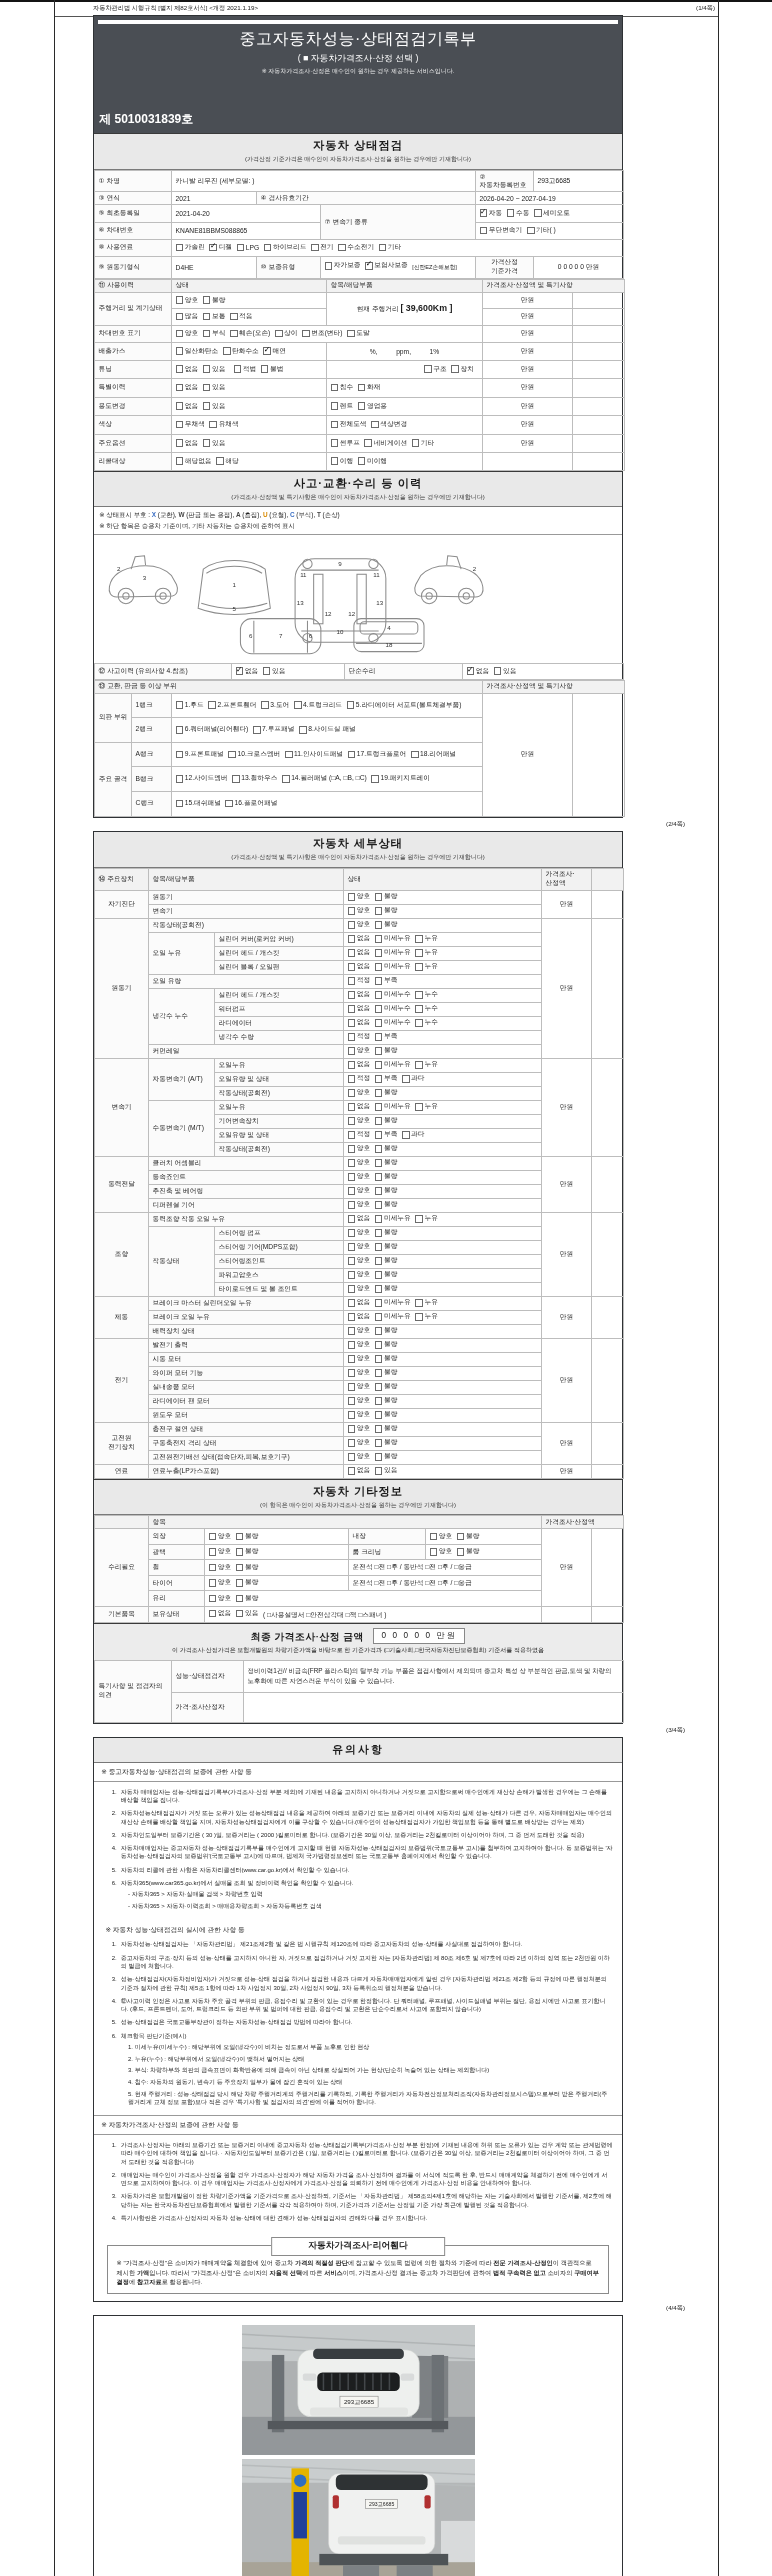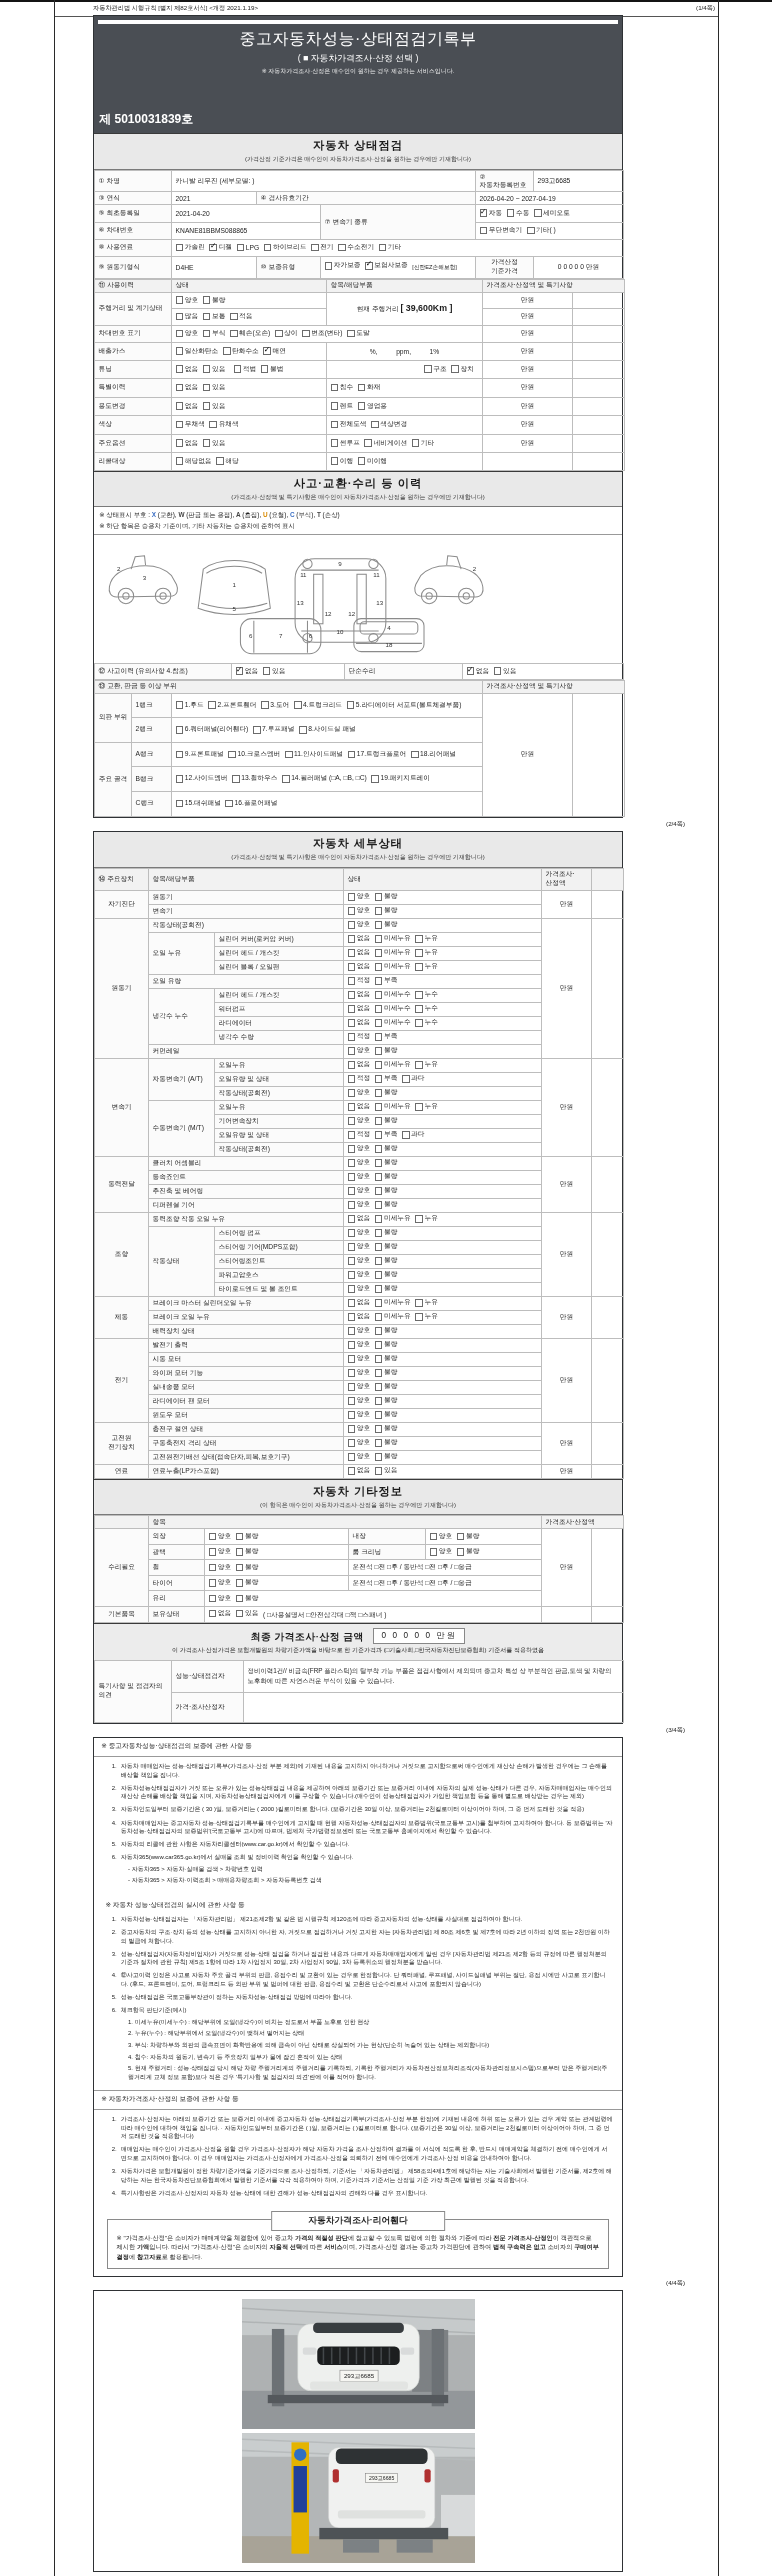--- a/index.html
+++ b/index.html
@@ -1261,20 +1261,21 @@
         <td class="lbl">가격·조사산정자</td>
         <td class="opin-txt"></td>
       </tr>
     </tbody>
       </table>
   </div>
 
   <div class="pm-flow">(3/4쪽)</div>
 
   <div class="page-box">
+    <div class="uy-title">유의사항</div>
     <div class="uy-subhead">※ 중고자동차성능·상태점검의 보증에 관한 사항 등</div>
     <div class="uy-body" id="notice-list-1">
         <div class="n-item">
           <span class="n">1.</span>
           <span class="t">자동차 매매업자는 성능·상태점검기록부(가격조사·산정 부분 제외)에 기재된 내용을 고지하지 아니하거나 거짓으로 고지함으로써 매수인에게 재산상 손해가 발생한 경우에는 그 손해를 배상할 책임을 집니다.</span>
         </div>
         <div class="n-item">
           <span class="n">2.</span>
           <span class="t">자동차성능상태점검자가 거짓 또는 오류가 있는 성능상태점검 내용을 제공하여 아래의 보증기간 또는 보증거리 이내에 자동차의 실제 성능·상태가 다른 경우, 자동차매매업자는 매수인의 재산상 손해를 배상할 책임을 지며, 자동차성능상태점검자에게 이를 구상할 수 있습니다.(매수인이 성능상태점검자가 가입한 책임보험 등을 통해 별도로 배상받는 경우는 제외)</span>
         </div>

